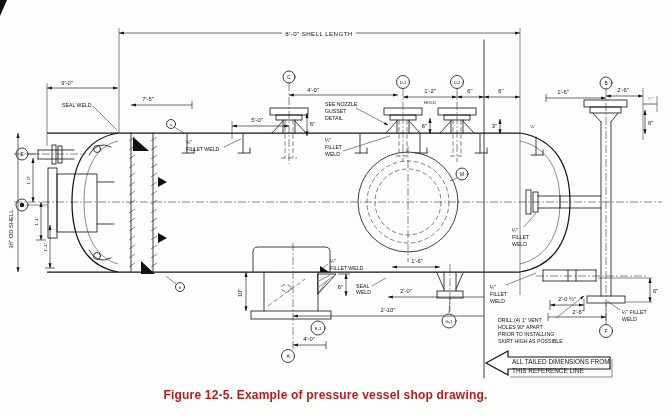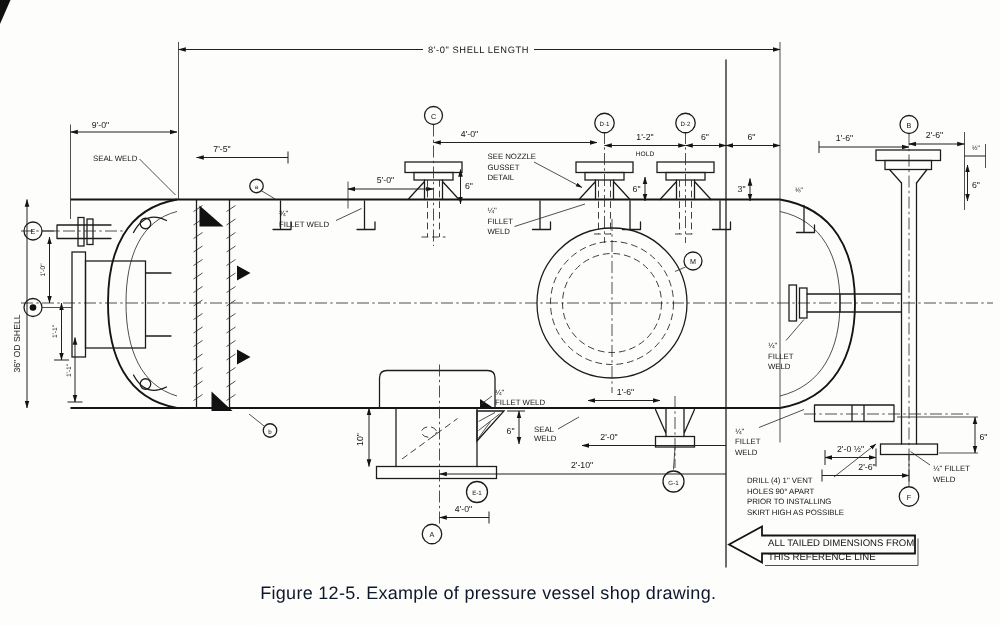--- a/index.html
+++ b/index.html
@@ -17,21 +17,21 @@
   svg .t   {font-size:5.8px;}
   svg .ts  {font-size:5.2px;}
   svg .tt  {font-size:4.4px;}
   svg .big {font-size:6.2px;letter-spacing:.4px;}
   svg .bt  {font-size:6.4px;}
   svg .bal {font-size:4.8px;text-anchor:middle;}
   svg .bal2{font-size:4.1px;text-anchor:middle;}
   svg .mid {text-anchor:middle;}
   svg .end {text-anchor:end;}
   .caption{position:absolute;left:0;right:16px;top:388px;text-align:center;
-           font-weight:400;font-size:12px;color:#0f172a;letter-spacing:.2px;}
+           font-weight:700;font-size:12px;color:#b91c1c;letter-spacing:.2px;}
 </style>
 </head>
 <body>
 
 <div class="page">
 <svg width="667" height="385" viewBox="0 0 667 385">
   <defs>
     <marker id="ah" viewBox="0 0 8 6" refX="7.5" refY="3" markerWidth="8" markerHeight="6" orient="auto-start-reverse">
       <path d="M0,0.6 8,3 0,5.4Z" fill="#141414"></path>
     </marker>

